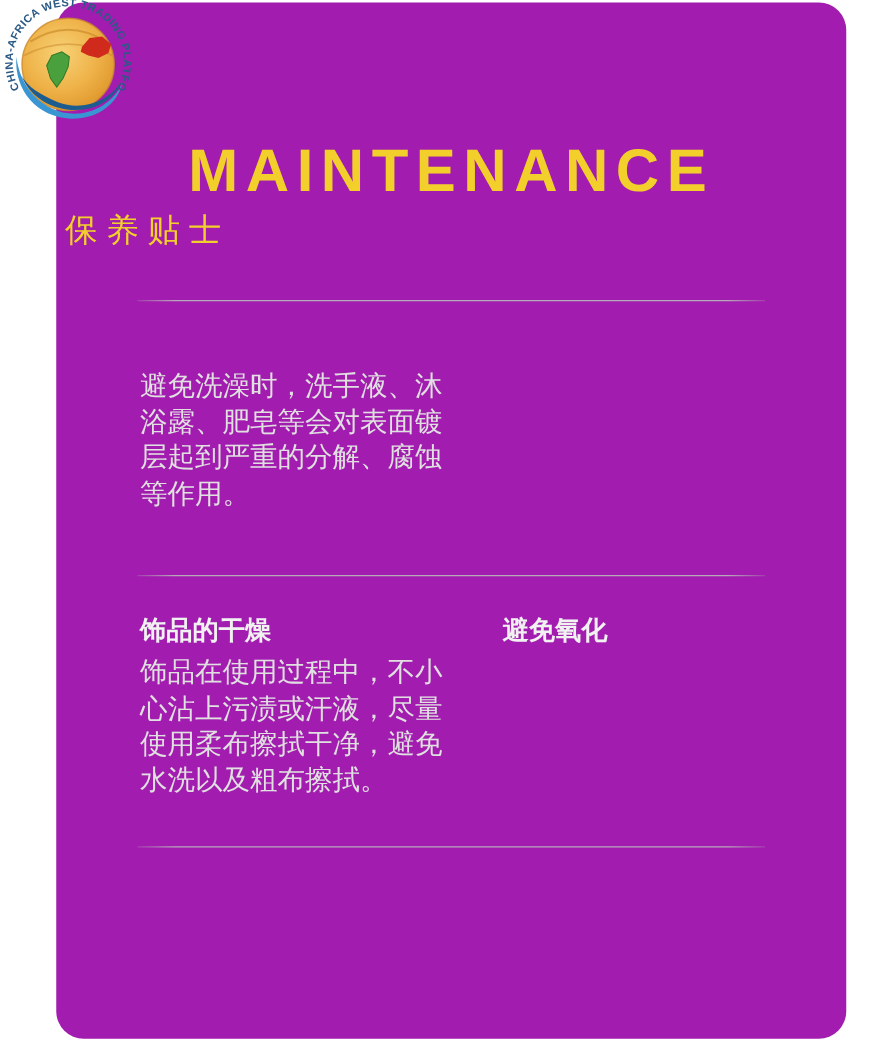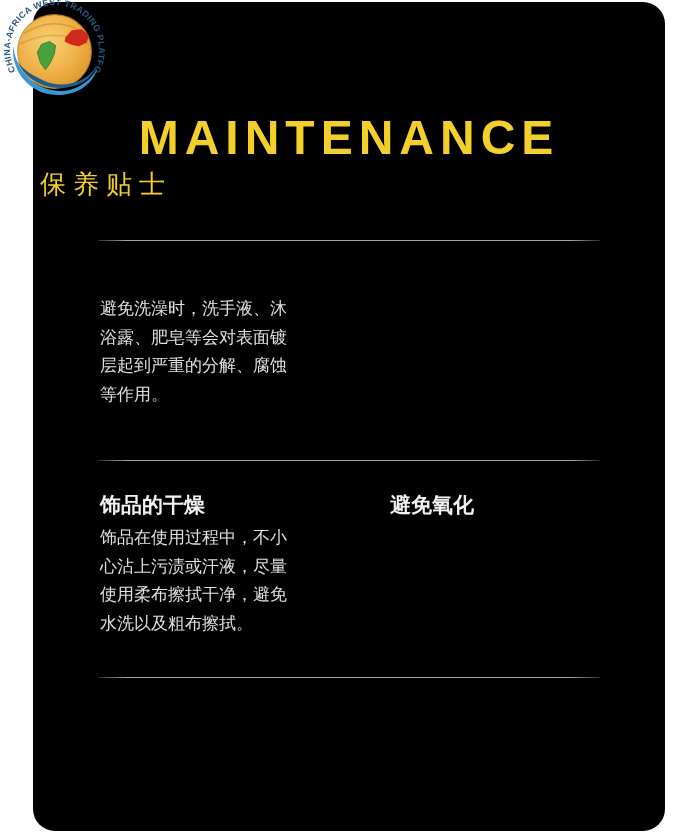--- a/index.html
+++ b/index.html
@@ -6,23 +6,23 @@
   html,body { width:700px; height:832px; }
   body {
     position:relative;
     width:700px; height:832px;
     background:#ffffff;
     font-family:"Liberation Sans","DejaVu Sans",sans-serif;
     overflow:hidden;
   }
   .card {
     position:absolute;
-    left:33px; top:2px;
+    left:45px; top:2px;
     width:632px; height:829px;
-    background:#000000;
+    background:#a21caf;
     border-radius:22px;
   }
   .title {
     position:absolute;
     left:0; top:110px;
     width:632px;
     text-align:center;
     color:#f3cf2b;
     font-size:48px;
     font-weight:800;
@@ -61,21 +61,21 @@
   .tip-4 { left:357px; top:492px; }
   .tip-heading {
     color:#f1f1f1;
     font-size:21px;
     font-weight:700;
     line-height:22px;
   }
   .tip-body {
     margin-top:8px;
     color:#e0e0e0;
-    font-size:17px;
+    font-size:22px;
     font-weight:400;
     line-height:28.5px;
     white-space:pre-line;
   }
   .logo {
     position:absolute;
     left:4px; top:0px;
     width:101px; height:101px;
   }
 </style>

